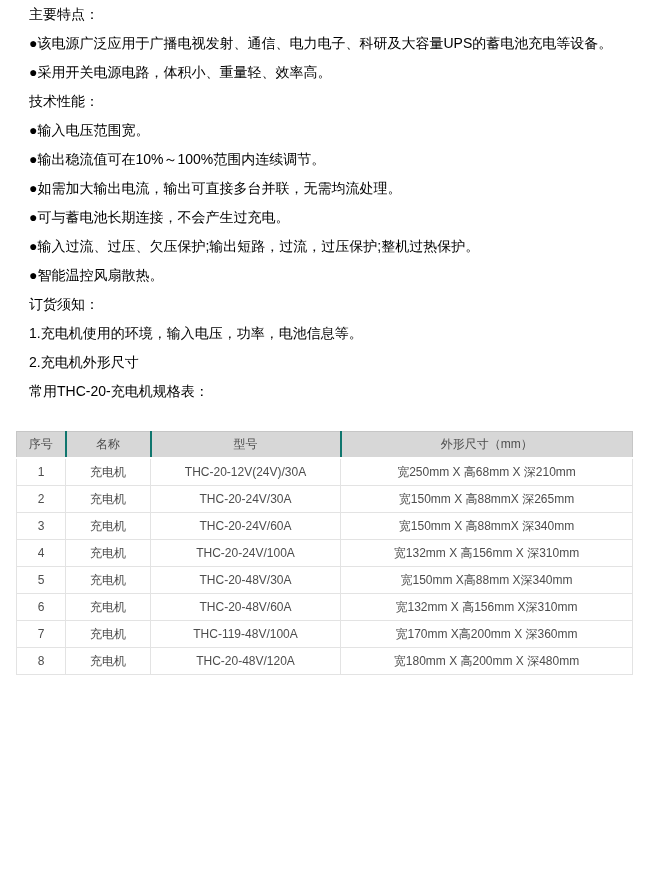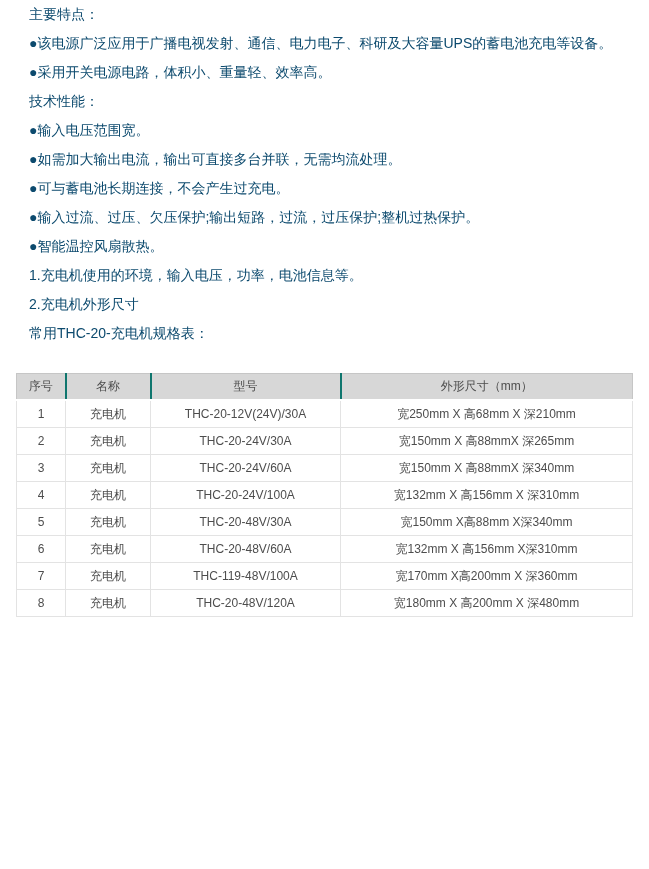--- a/index.html
+++ b/index.html
@@ -17,21 +17,21 @@
     background: #ffffff;
     overflow: hidden;
   }
   .text-block {
     padding: 0 1px;
   }
   .text-block p {
     margin: 0;
     font-size: 14px;
     line-height: 29px;
-    color: #0c4a6e;
+    color: #000000;
     text-align: justify;
     text-indent: 28px;
     word-break: break-all;
   }
   table.spec {
     margin: 25px 16px 0 16px;
     width: 616px;
     border-collapse: collapse;
     table-layout: fixed;
     font-size: 12px;
@@ -67,24 +67,26 @@
 </head>
 <body>
 
 <div class="doc">
   <div class="text-block" id="paragraphs">
       <p>主要特点：</p>
       <p>●该电源广泛应用于广播电视发射、通信、电力电子、科研及大容量UPS的蓄电池充电等设备。</p>
       <p>●采用开关电源电路，体积小、重量轻、效率高。</p>
       <p>技术性能：</p>
       <p>●输入电压范围宽。</p>
+      <p>●输出稳流值可在10%～100%范围内连续调节。</p>
       <p>●如需加大输出电流，输出可直接多台并联，无需均流处理。</p>
       <p>●可与蓄电池长期连接，不会产生过充电。</p>
       <p>●输入过流、过压、欠压保护;输出短路，过流，过压保护;整机过热保护。</p>
       <p>●智能温控风扇散热。</p>
+      <p>订货须知：</p>
       <p>1.充电机使用的环境，输入电压，功率，电池信息等。</p>
       <p>2.充电机外形尺寸</p>
       <p>常用THC-20-充电机规格表：</p>
     </div>
 
   <table class="spec">
     <colgroup>
       <col class="c1">
         <col class="c2">
         <col class="c3">

